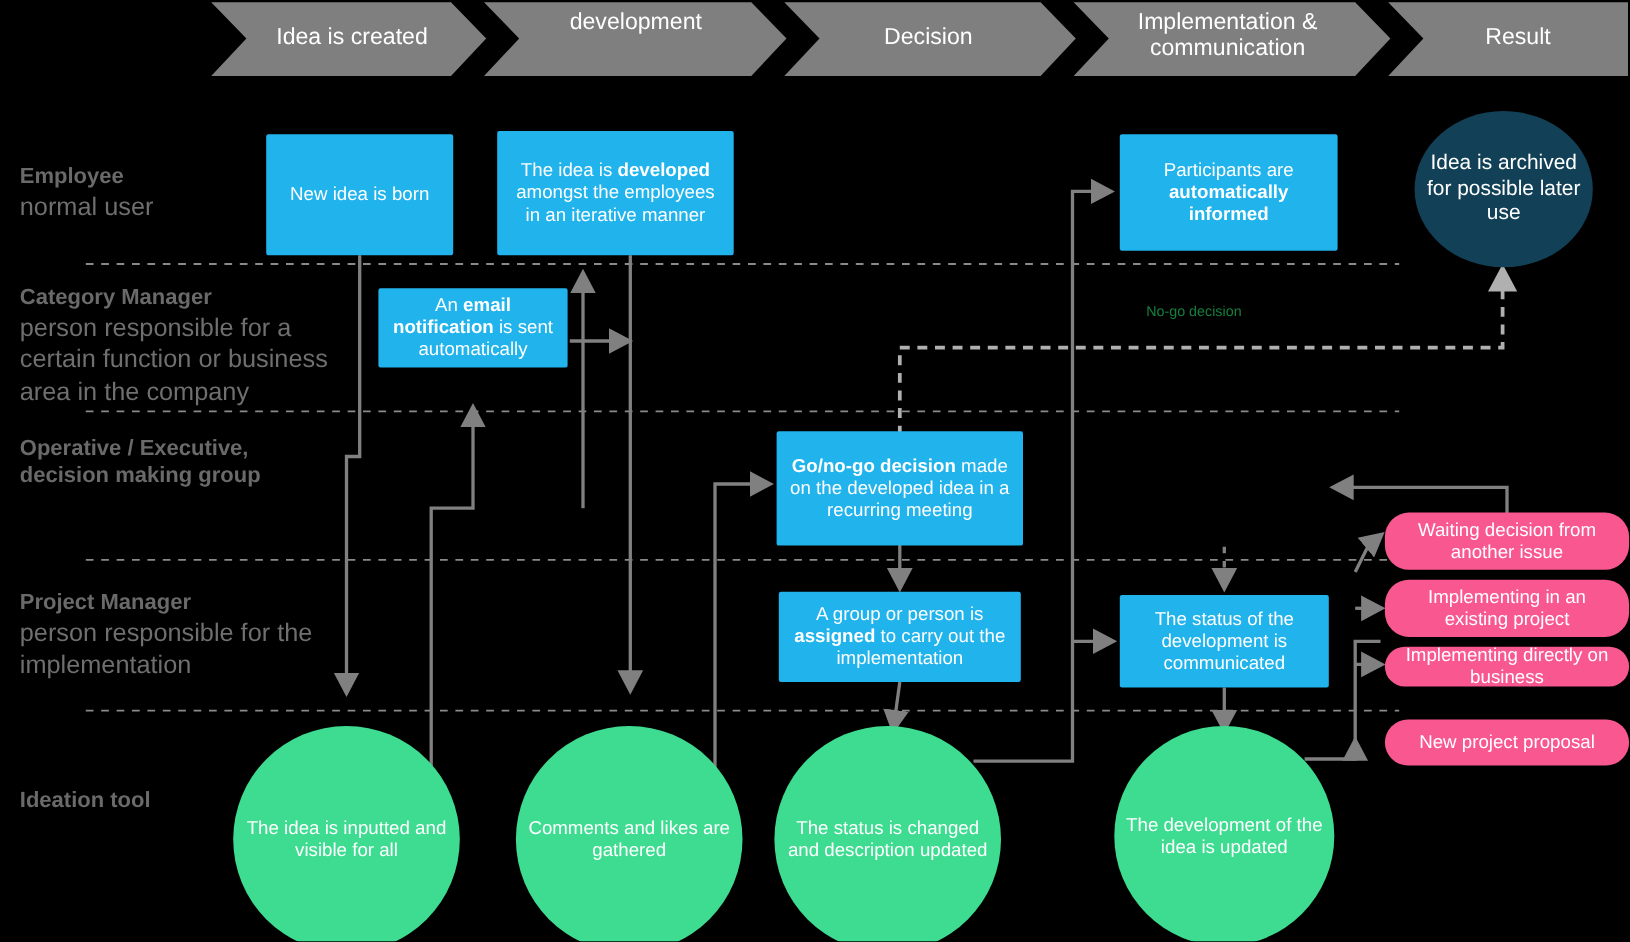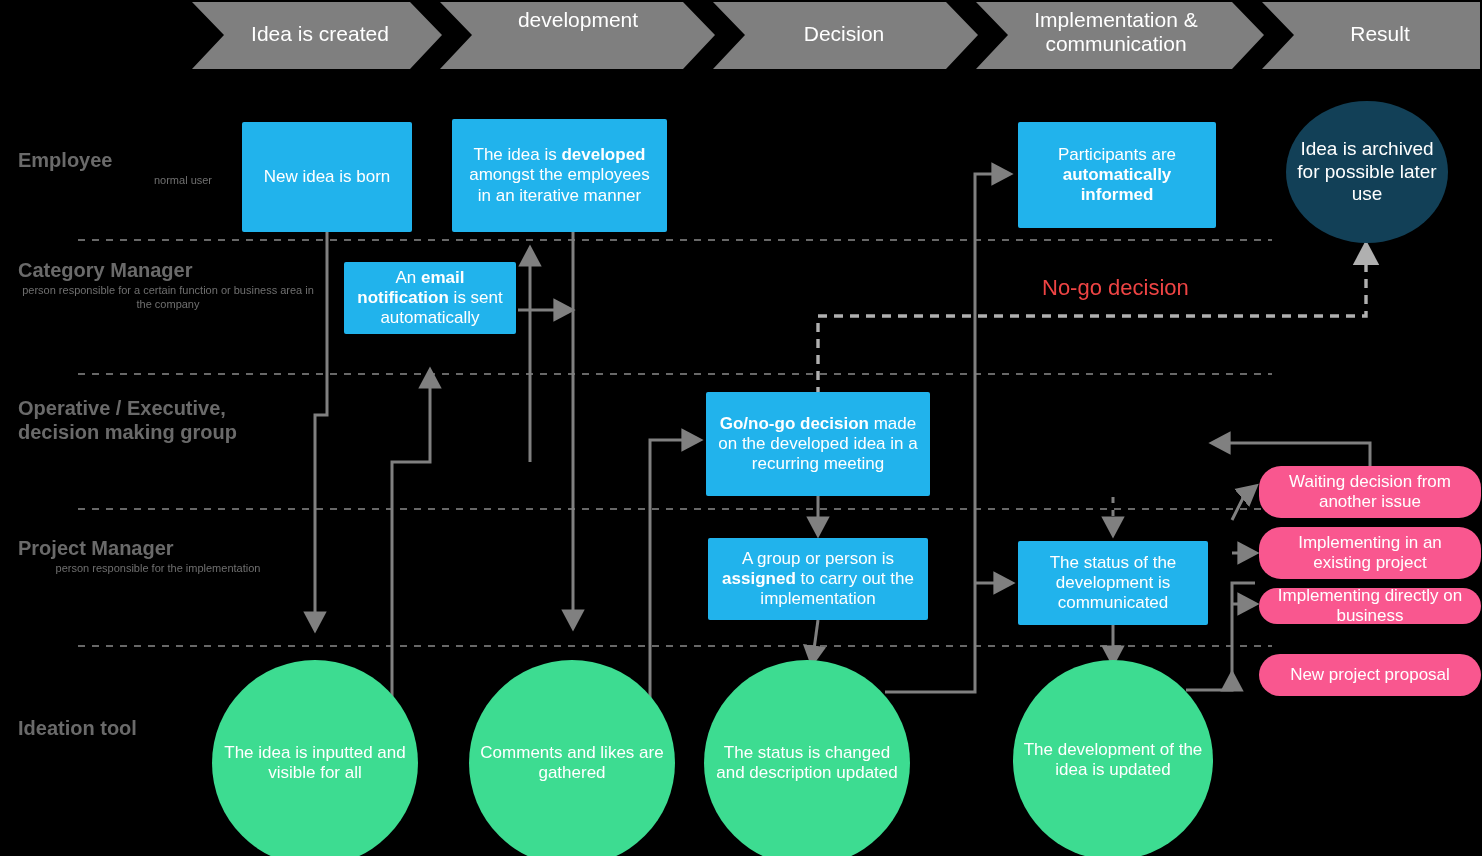--- a/index.html
+++ b/index.html
@@ -67,41 +67,40 @@
     color: #6a6a6a;
     width: 330px;
   }
   .lane-label .title {
     font-weight: bold;
     font-size: 20px;
     line-height: 1.2;
     color: #6a6a6a;
   }
   .lane-label .desc {
-    font-size: 11px;
+    font-size: 23px;
     line-height: 1.28;
     color: #6f6f6f;
     margin-top: 1px;
-    text-align: center;
   }
 
   .phase-text {
     position: absolute;
     z-index: 3;
     color: #ffffff;
     font-size: 21px;
     text-align: center;
     line-height: 1.15;
   }
 
   .edge-label {
     position: absolute;
     z-index: 3;
-    color: #ef4444;
-    font-size: 22px;
+    color: #15803d;
+    font-size: 13px;
     white-space: nowrap;
   }
 </style>
 </head>
 <body>
 
 <div id="stage">
 
   <svg class="layer" id="connectors" viewBox="0 0 1482 856">
     <defs>

